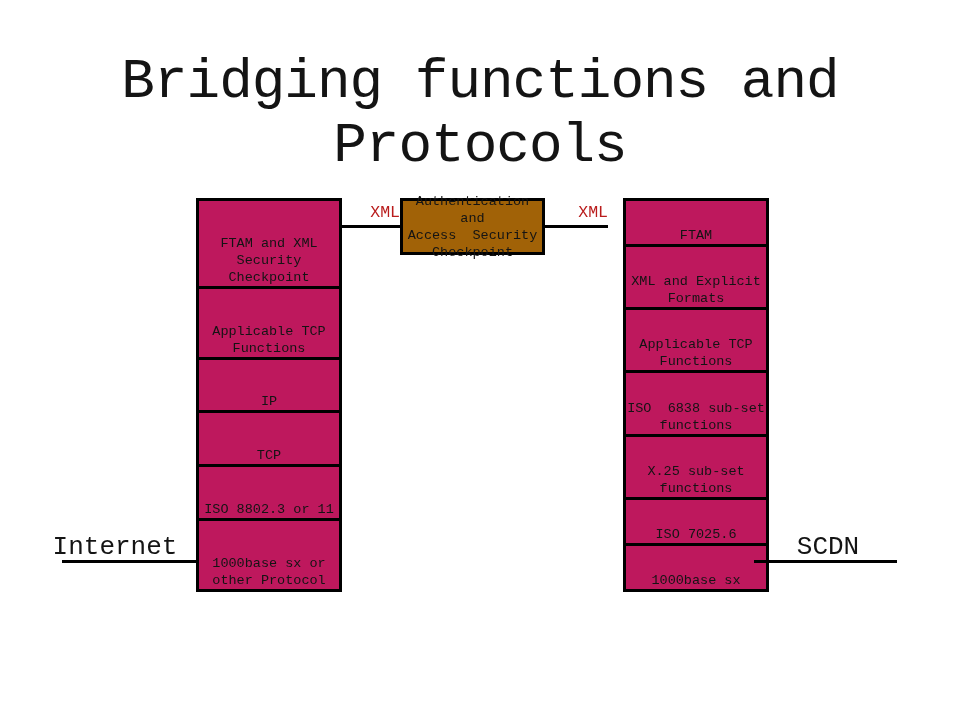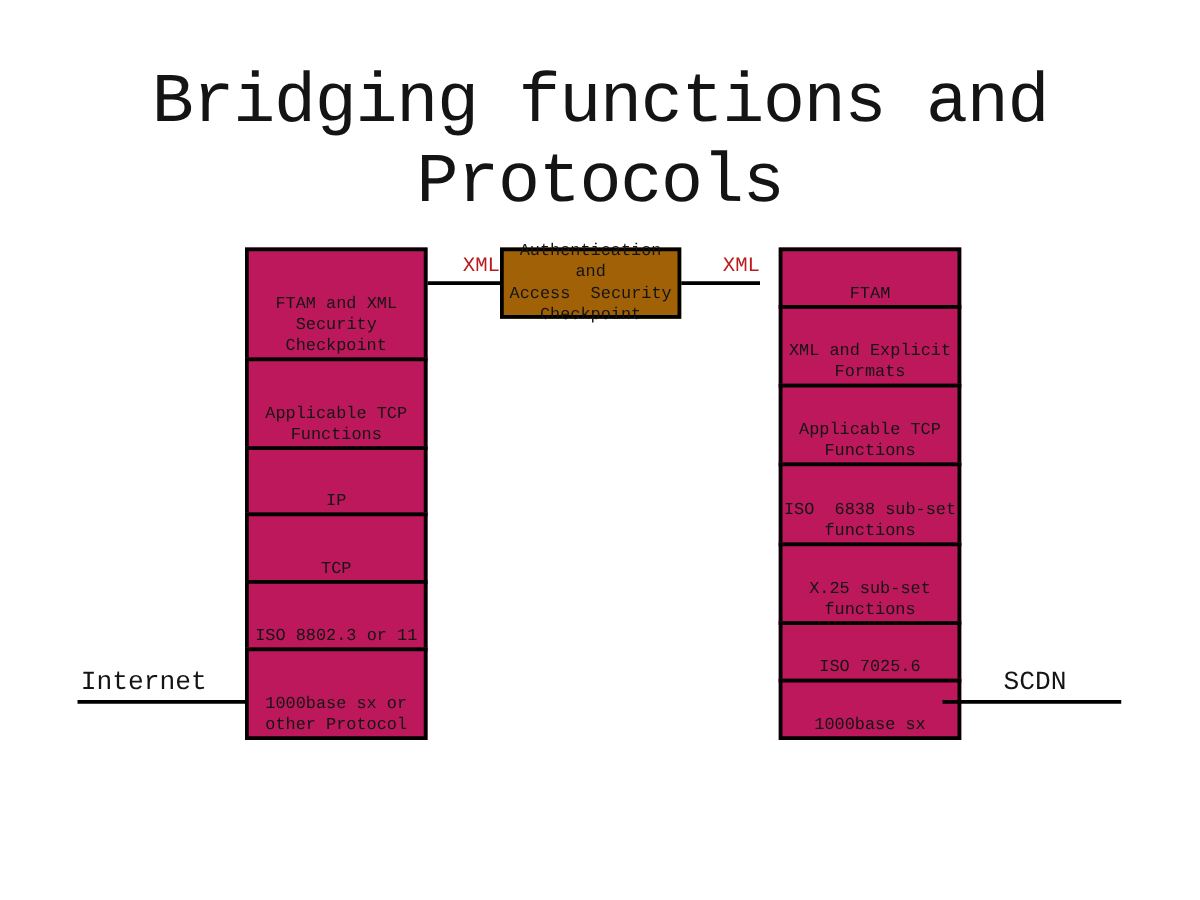--- a/index.html
+++ b/index.html
@@ -97,21 +97,21 @@
     background: #000000;
   }
   .endpoint-line-left  { left: 62px;  width: 134px; }
   .endpoint-line-right { left: 754px; width: 143px; }
   .endpoint-label {
     position: absolute;
     top: 534px;
     height: 26px;
     line-height: 26px;
     text-align: center;
-    font-size: 21px;
+    font-size: 26px;
     color: #141414;
   }
   .endpoint-label-left  { left: 50px;  width: 130px; }
   .endpoint-label-right { left: 768px; width: 120px; }
 </style>
 </head>
 <body>
 
 <div class="slide">
 

